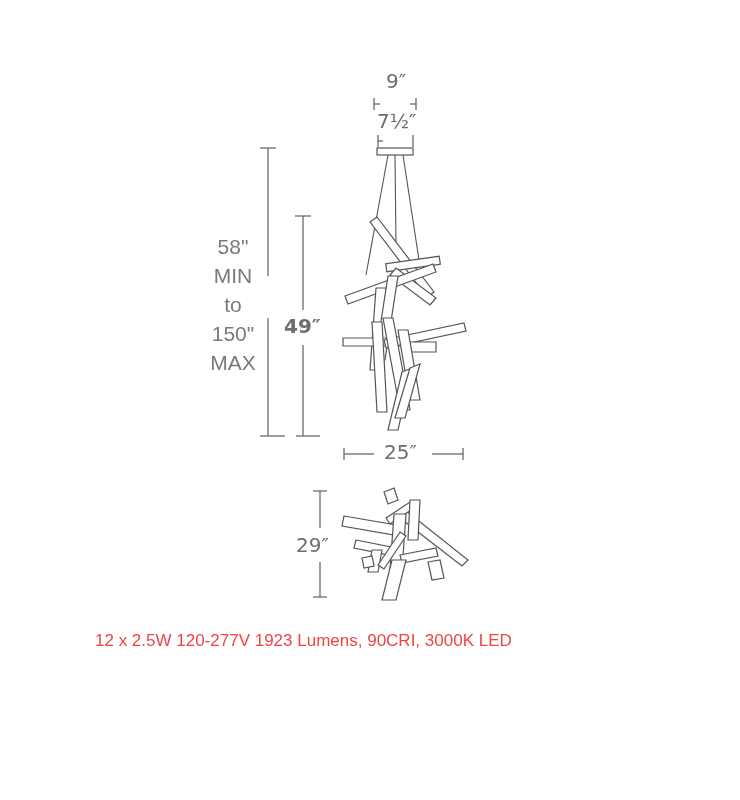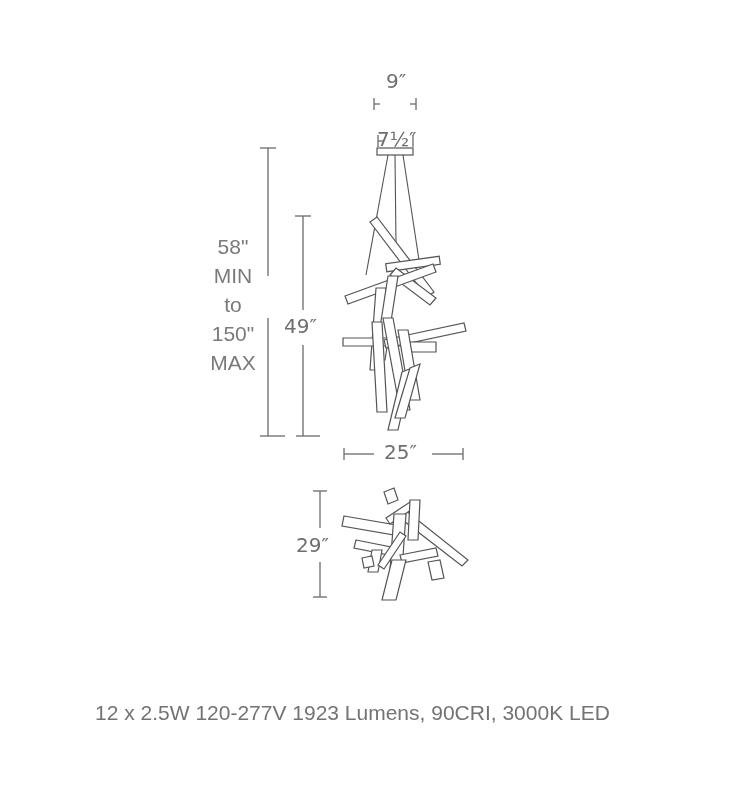--- a/index.html
+++ b/index.html
@@ -17,24 +17,24 @@
       position: absolute;
       font-family: "Liberation Sans", sans-serif;
       color: #7a7a7a;
       font-size: 21px;
       line-height: 29px;
       text-align: center;
       width: 70px;
     }
     .spec {
       position: absolute;
-      left: 95px; top: 701px;
+      left: 95px; top: 631px;
       font-family: "Liberation Sans", sans-serif;
-      font-size: 21px;
-      color: #737373;
+      font-size: 17px;
+      color: #ef4444;
       white-space: nowrap;
     }
     svg { position: absolute; left: 0; top: 0; }
     .ln { stroke: #6a6a6a; stroke-width: 1.3; fill: none; }
     .bar { stroke: #555; stroke-width: 1.2; fill: #ffffff; }
     .cord { stroke: #555; stroke-width: 1.1; fill: none; }
   </style>
 </head>
 <body>
 
@@ -116,28 +116,28 @@
       <polygon class="bar" points="400,555 436,548 438,556 402,563"></polygon>
       <polygon class="bar" points="372,550 382,550 378,572 368,572"></polygon>
       <polygon class="bar" points="378,565 400,532 406,536 384,569"></polygon>
       <polygon class="bar" points="392,560 406,560 396,600 382,600"></polygon>
       <polygon class="bar" points="428,562 440,560 444,578 432,580"></polygon>
       <polygon class="bar" points="362,558 372,556 374,566 364,568"></polygon>
     </g>
   </svg>
 
   <span class="dim-label" style="left:386px; top:71px;">9″</span>
-  <span class="dim-label" style="left:377px; top:129px;">7½″</span>
+  <span class="dim-label" style="left:377px; top:111px;">7½″</span>
 
   <div class="stack-label" style="left:198px; top:232px;">
     <div>58"</div>
     <div>MIN</div>
     <div>to</div>
     <div>150"</div>
     <div>MAX</div>
   </div>
 
-  <span class="dim-label" style="left:284px; top:316px;">49″</span>
+  <span class="dim-label" style="left:284px; top:316px;font-weight:bold;">49″</span>
   <span class="dim-label" style="left:384px; top:442px;">25″</span>
   <span class="dim-label" style="left:296px; top:535px;">29″</span>
 
   <div class="spec">12 x 2.5W 120-277V 1923 Lumens, 90CRI, 3000K LED</div>
 </div>
 
 </body></html>

